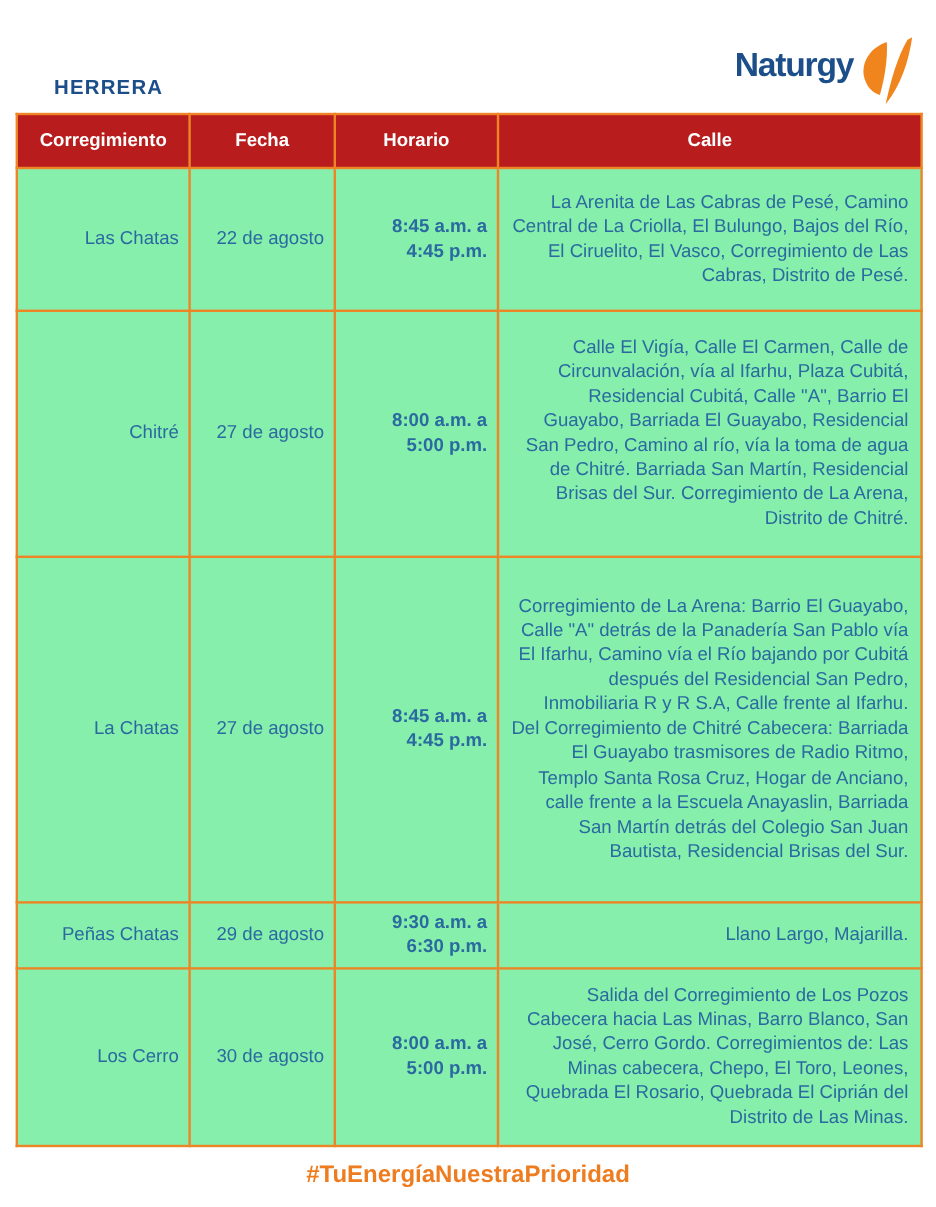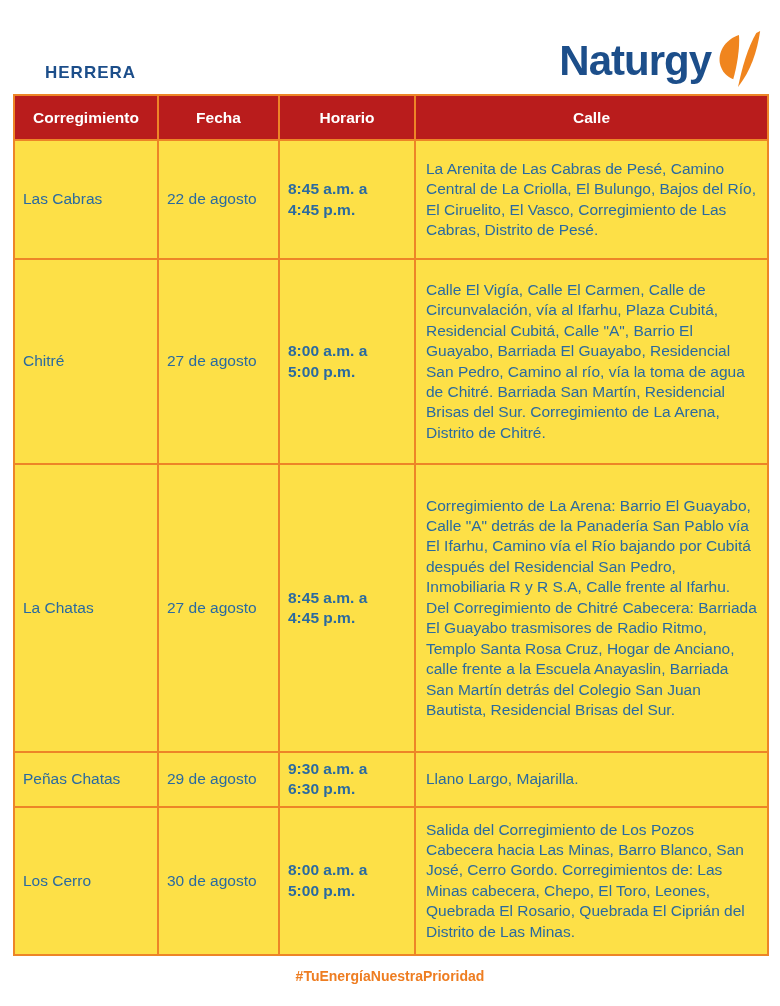--- a/index.html
+++ b/index.html
@@ -24,21 +24,21 @@
     color: #1c4e8a;
   }
   .logo {
     position: absolute;
     top: 30px;
     right: 16px;
     display: flex;
     align-items: flex-start;
   }
   .logo-text {
-    font-size: 42px;
+    font-size: 28px;
     font-weight: bold;
     letter-spacing: -1px;
     color: #1c4e8a;
     line-height: 1;
     margin-top: 10px;
   }
   .logo-icon { margin-left: 3px; }
 
   
   table.outage-table {
@@ -58,41 +58,41 @@
     color: #ffffff;
     font-size: 15.5px;
     font-weight: bold;
     text-align: center;
     vertical-align: middle;
   }
   .outage-table td {
     color: #2a6aa0;
     font-size: 15.5px;
     line-height: 1.32;
-    text-align: left;
+    text-align: right;
     vertical-align: middle;
     padding: 6px 8px;
-    background: #fde047;
+    background: #86efac;
   }
   td.zonas-cell { padding: 6px 10px; }
   td.horario-cell { white-space: pre-line; font-weight: bold; }
   tr.row-1 { height: 119px; }
   tr.row-2 { height: 205px; }
   tr.row-3 { height: 288px; }
   tr.row-4 { height: 45px; }
   tr.row-5 { height: 148px; }
 
   
   .hashtag {
     position: absolute;
     left: 0;
     top: 968px;
     width: 780px;
     text-align: center;
-    font-size: 14px;
+    font-size: 20px;
     font-weight: bold;
     color: #ee7d21;
   }
 </style>
 </head>
 <body>
 
 <div class="region-title">HERRERA</div>
 
 <div class="logo">
@@ -115,21 +115,21 @@
   <thead>
     <tr>
       <th>Corregimiento</th>
       <th>Fecha</th>
       <th>Horario</th>
       <th>Calle</th>
     </tr>
   </thead>
   <tbody>
     <tr class="row-1">
-      <td class="corregimiento-cell">Las Cabras</td>
+      <td class="corregimiento-cell">Las Chatas</td>
       <td class="fecha-cell">22 de agosto</td>
       <td class="horario-cell">8:45 a.m. a
 4:45 p.m.</td>
       <td class="zonas-cell">La Arenita de Las Cabras de Pesé, Camino Central de La Criolla, El Bulungo, Bajos del Río, El Ciruelito,  El Vasco, Corregimiento de Las Cabras, Distrito de Pesé.</td>
     </tr>
     <tr class="row-2">
       <td class="corregimiento-cell">Chitré</td>
       <td class="fecha-cell">27 de agosto</td>
       <td class="horario-cell">8:00 a.m. a
 5:00 p.m.</td>

